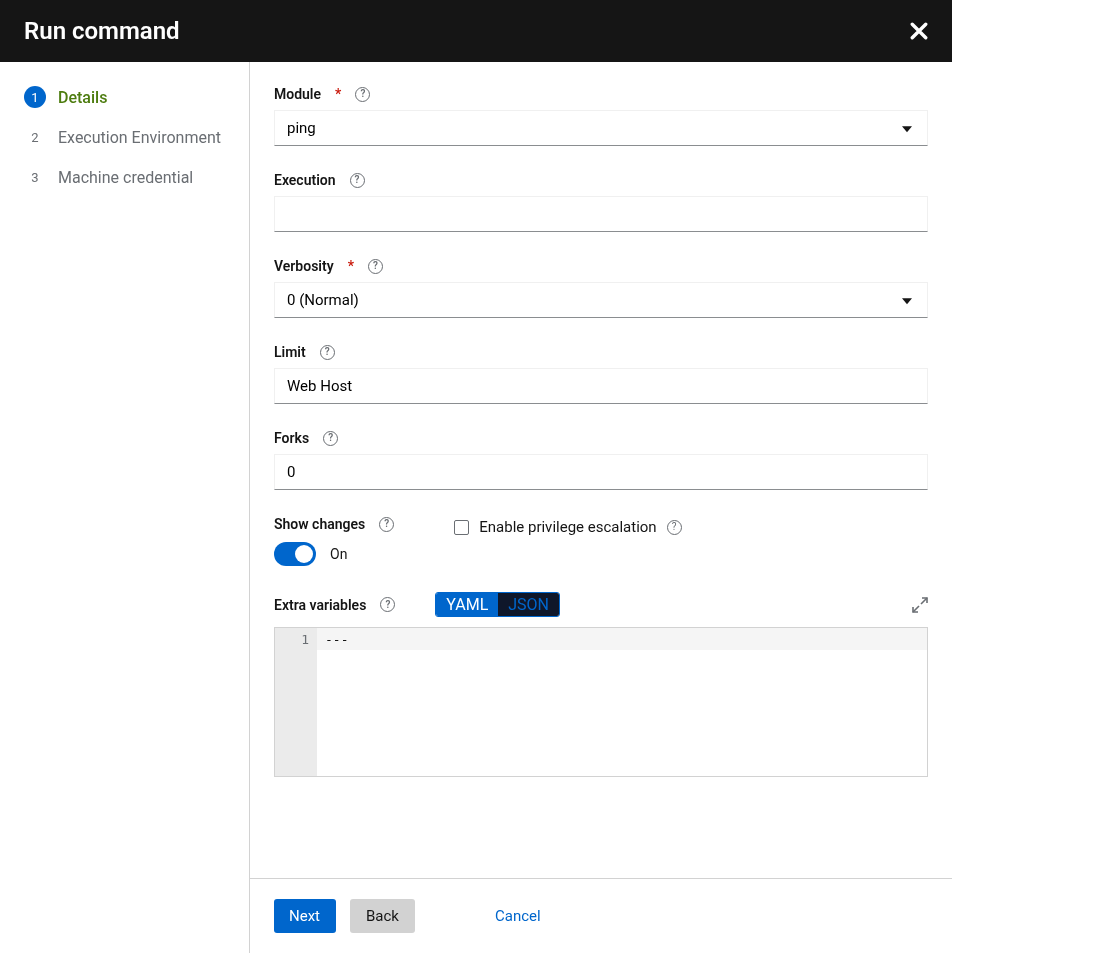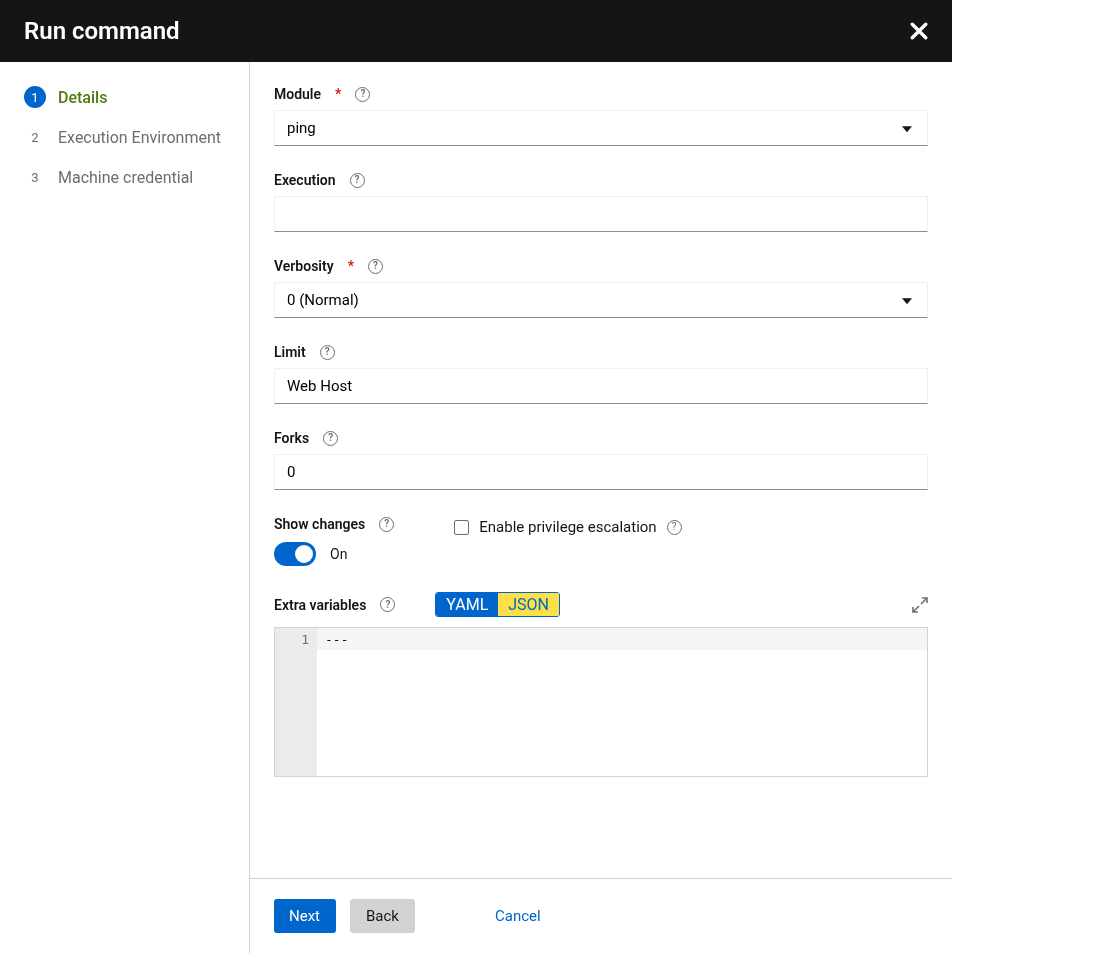--- a/index.html
+++ b/index.html
@@ -132,21 +132,21 @@
   .seg-toggle {
     display: inline-flex;
     border: 1px solid #0066cc;
     border-radius: 3px;
     overflow: hidden;
     font-size: 16px;
   }
   .seg-toggle .seg {
     padding: 2px 10px;
     color: #0066cc;
-    background: #fde047;
+    background: #0f172a;
     cursor: pointer;
   }
   .seg-toggle .seg.active {
     background: #0066cc;
     color: #fff;
   }
   .expand-ic { float: right; cursor: pointer; color: #6a6e73; padding-top: 4px; }
   .code-editor {
     border: 1px solid #d2d2d2;
     height: 150px;

